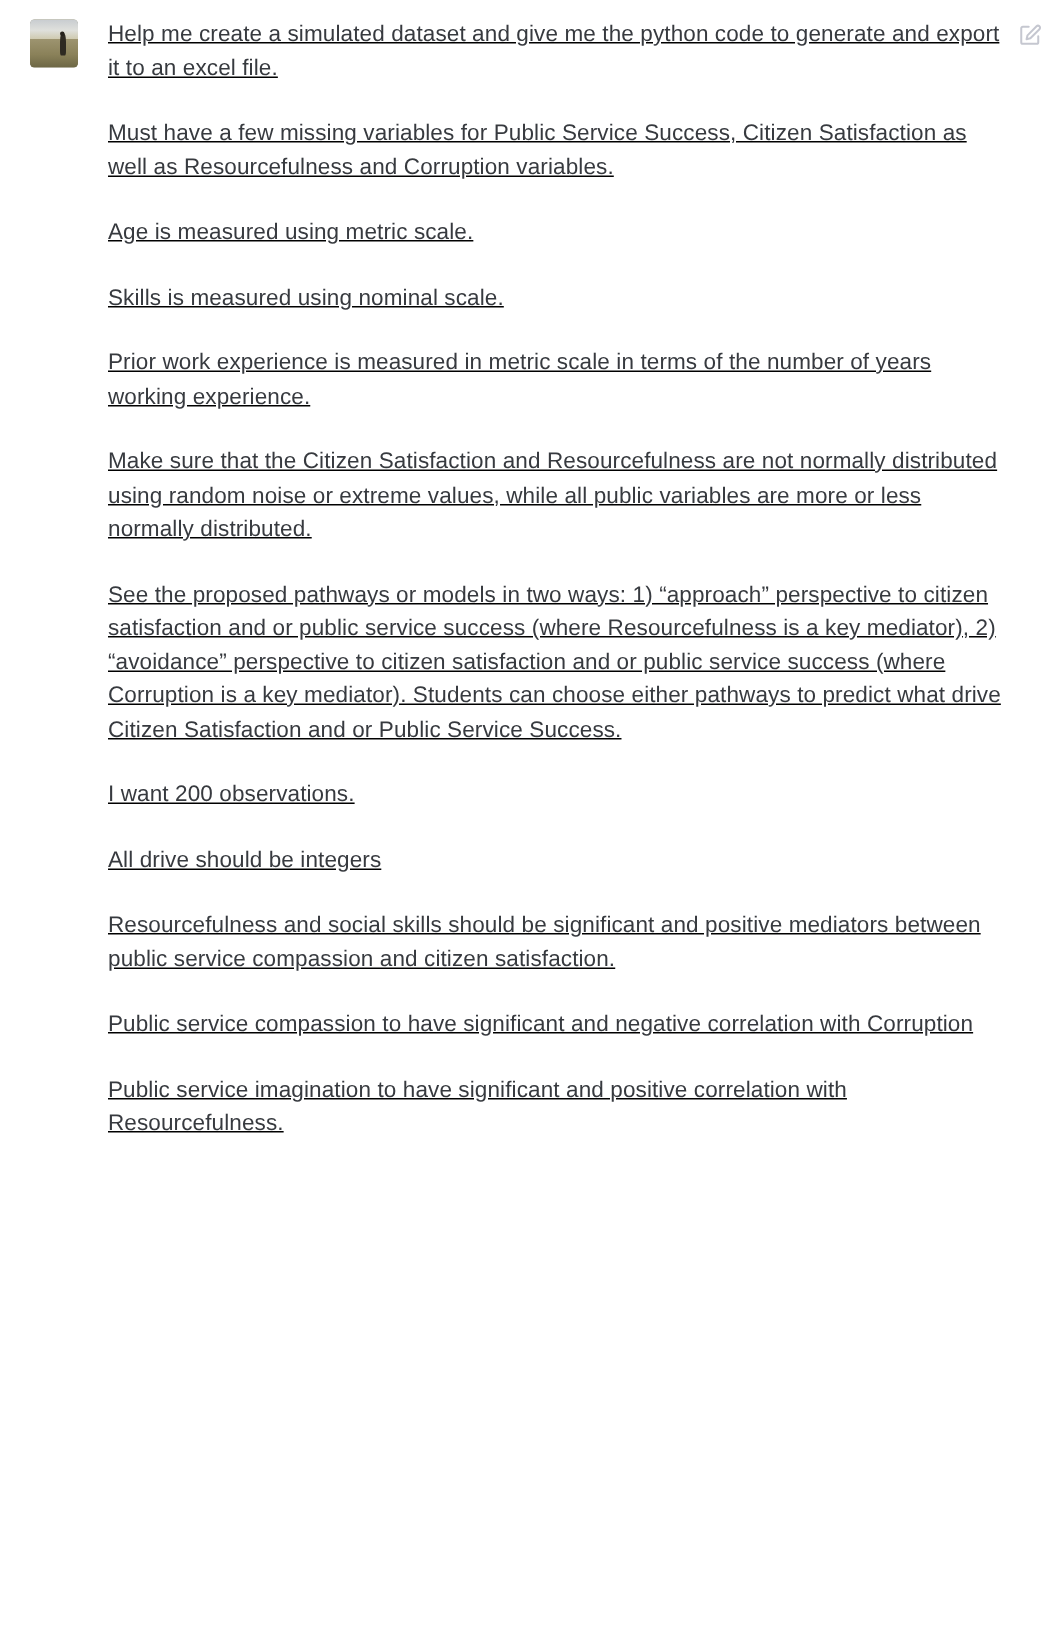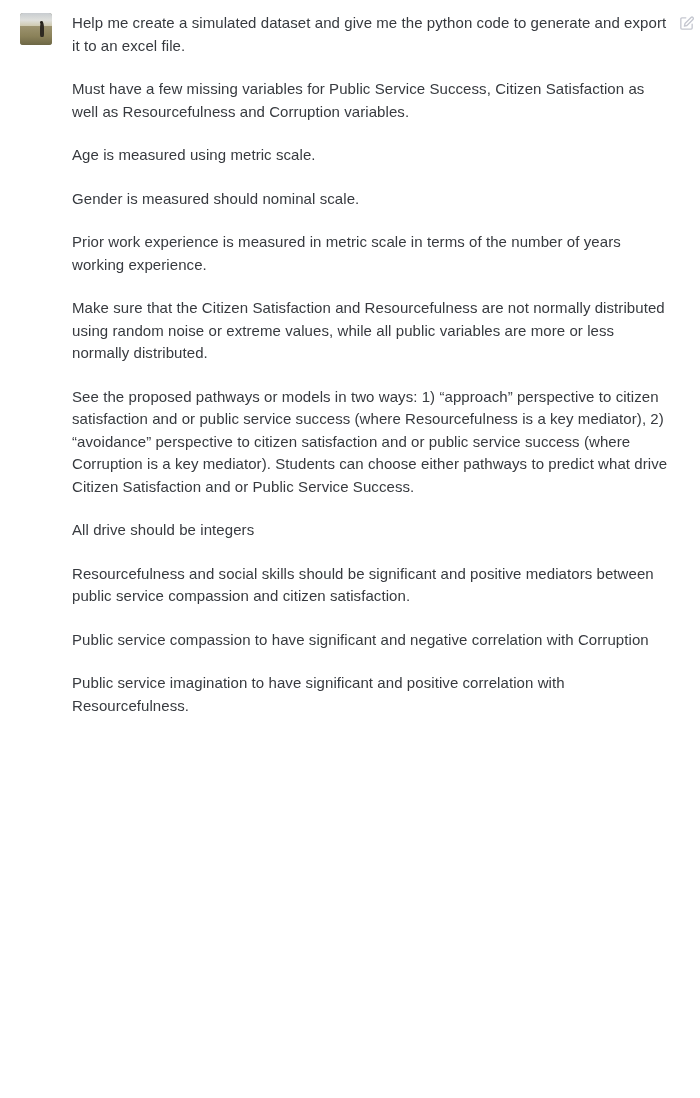--- a/index.html
+++ b/index.html
@@ -16,20 +16,21 @@
     -webkit-font-smoothing: antialiased;
   }
 
   .message {
     position: relative;
     width: 700px;
     box-sizing: border-box;
     padding: 12px 0 0 0;
     display: flex;
     align-items: flex-start;
+    text-decoration: underline;
   }
 
   
   .avatar-col {
     width: 72px;
     flex: 0 0 72px;
     display: flex;
     justify-content: center;
     padding-top: 1px;
   }
@@ -131,24 +132,25 @@
       <div class="ground"></div>
       <div class="figure"></div>
       <div class="figure-head"></div>
     </div>
   </div>
 
   <div class="content" style="color: rgb(55, 58, 63);">
       <p>Help me create a simulated dataset and give me the python code to generate and export it to an excel file.</p>
       <p>Must have a few missing variables for Public Service Success, Citizen Satisfaction as well as Resourcefulness and Corruption variables.</p>
       <p>Age is measured using metric scale.</p>
-      <p>Gender is measured should nominal scale.</p>
+      <p>Skills is measured using nominal scale.</p>
       <p>Prior work experience is measured in metric scale in terms of the number of years working experience.</p>
       <p>Make sure that the Citizen Satisfaction and Resourcefulness are not normally distributed using random noise or extreme values, while all public variables are more or less normally distributed.</p>
       <p>See the proposed pathways or models in two ways: 1) “approach” perspective to citizen satisfaction and or public service success (where Resourcefulness is a key mediator), 2) “avoidance” perspective to citizen satisfaction and or public service success (where Corruption is a key mediator). Students can choose either pathways to predict what drive Citizen Satisfaction and or Public Service Success.</p>
+      <p>I want 200 observations.</p>
       <p>All drive should be integers</p>
       <p>Resourcefulness and social skills should be significant and positive mediators between public service compassion and citizen satisfaction.</p>
       <p>Public service compassion to have significant and negative correlation with Corruption</p>
       <p>Public service imagination to have significant and positive correlation with Resourcefulness.</p>
     </div>
 
   <button class="edit-btn" title="Edit message">
     <span>
       <svg width="17" height="17" viewBox="0 0 24 24" fill="none" stroke="#c5c7d0" stroke-width="1.9" stroke-linecap="round" stroke-linejoin="round">
         <path d="M11 4H5.5A1.5 1.5 0 0 0 4 5.5v13A1.5 1.5 0 0 0 5.5 20h13a1.5 1.5 0 0 0 1.5-1.5V13" stroke="#c5c7d0"></path>

